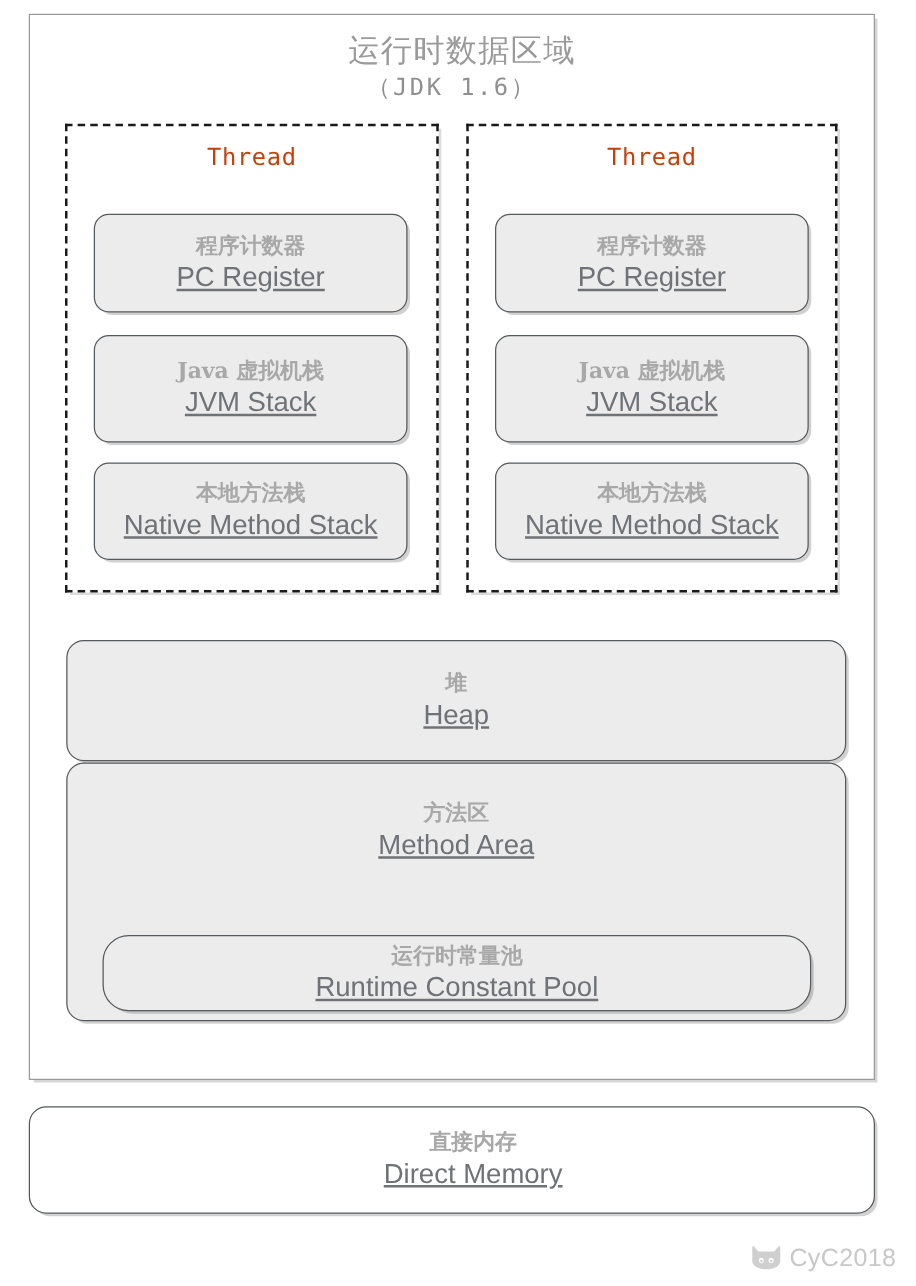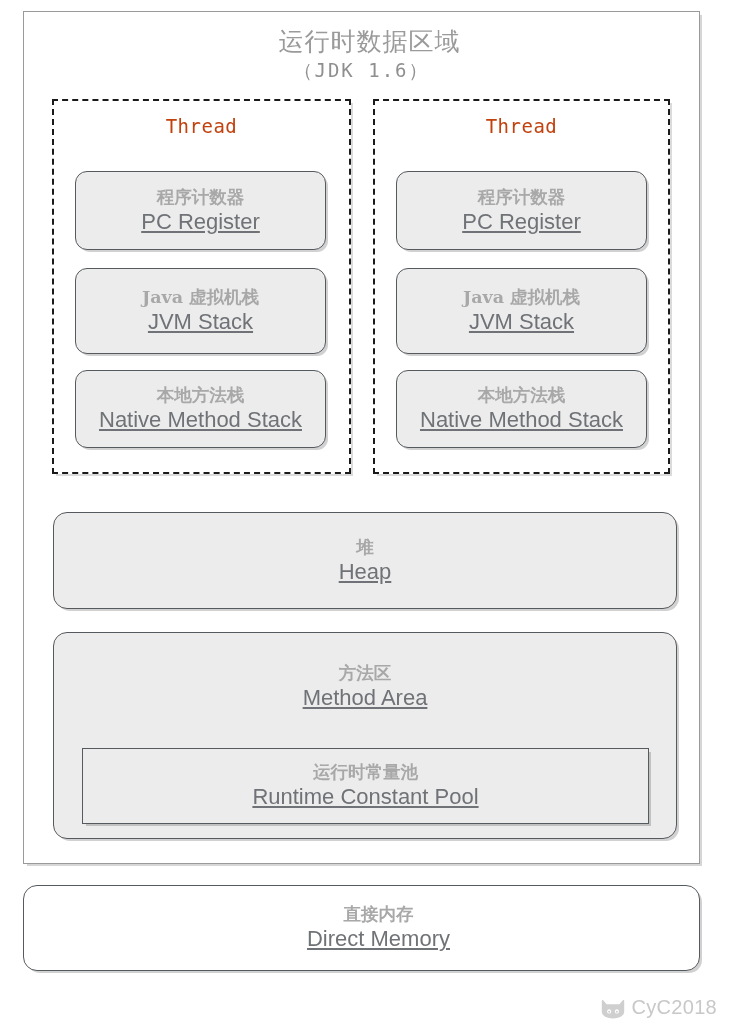--- a/index.html
+++ b/index.html
@@ -110,33 +110,33 @@
 
   .tbox { width: 251px; height: 79px; }
   #t1-pc   { left: 75px;  top: 171px; }
   #t1-jvm  { left: 75px;  top: 268px; height: 86px; }
   #t1-nms  { left: 75px;  top: 370px; height: 78px; }
   #t2-pc   { left: 396px; top: 171px; }
   #t2-jvm  { left: 396px; top: 268px; height: 86px; }
   #t2-nms  { left: 396px; top: 370px; height: 78px; }
 
   #heap-box   { left: 53px; top: 512px; width: 624px; height: 97px; border-radius: 14px; }
-  #method-box { left: 53px; top: 632px; width: 624px; height: 207px; border-radius: 14px; padding-top: 29px; }
-  #rcp-box    { left: 82px; top: 748px; width: 567px; height: 76px; border-radius: 0; }
+  #method-box { left: 53px; top: 610px; width: 624px; height: 207px; border-radius: 14px; padding-top: 29px; }
+  #rcp-box    { left: 82px; top: 748px; width: 567px; height: 61px; border-radius: 21px; }
   #direct-box { left: 23px; top: 885px; width: 677px; height: 86px; border-radius: 14px; }
   .sz17 { font-size: 17.5px; }
   .sz18 { font-size: 22px; text-decoration: underline; }
 
   
   #watermark {
     position: absolute;
     right: 16px;
     bottom: 10px;
     display: flex;
-    align-items: flex-end;
+    align-items: flex-start;
     gap: 7px;
   }
   #watermark-text {
     font-family: "Liberation Sans", sans-serif;
     font-size: 20px;
     color: #c8c8c8;
     letter-spacing: 0.3px;
   }
   #watermark-icon { display: block; }
 </style>

